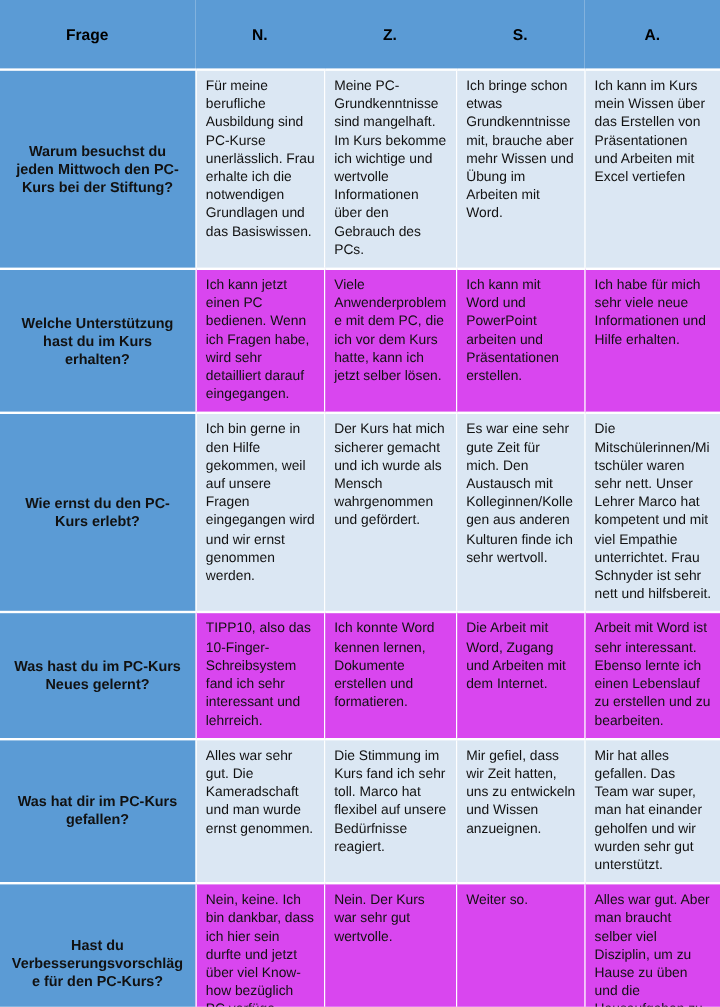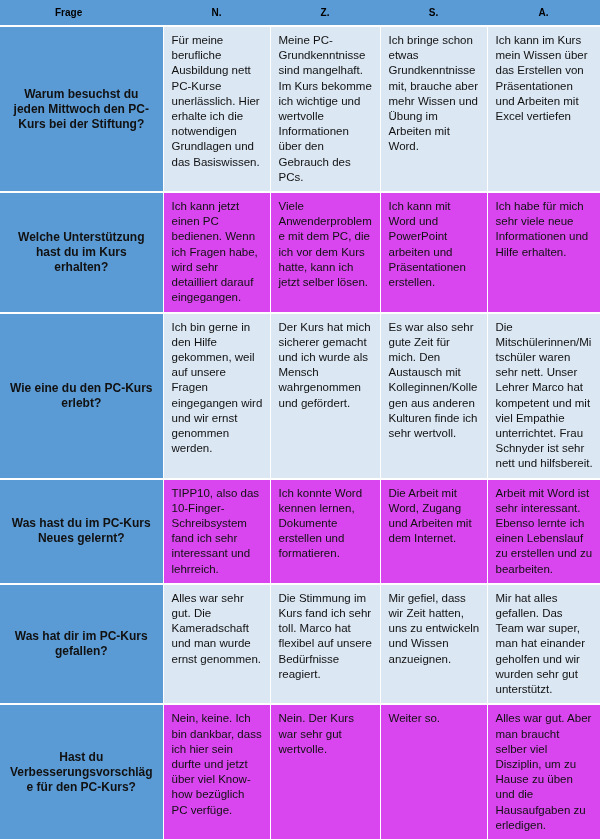--- a/index.html
+++ b/index.html
@@ -21,24 +21,24 @@
   }
   .survey-table col.c-question { width: 163px; }
   .survey-table col.c-n { width: 107px; }
   .survey-table col.c-z { width: 110px; }
   .survey-table col.c-s { width: 107px; }
   .survey-table col.c-a { width: 113px; }
 
   thead th {
     background: #5b9bd5;
     color: #000000;
-    font-size: 10px;
+    font-size: 13px;
     font-weight: bold;
     height: 25px;
-    padding: 0;
+    padding: 16px;
     text-align: center;
     vertical-align: middle;
     border: none;
   }
   thead th.h-question {
     text-align: left;
     padding-left: 55px;
   }
 
   td {
@@ -84,37 +84,37 @@
       <th class="h-question">Frage</th>
       <th>N.</th>
       <th>Z.</th>
       <th>S.</th>
       <th>A.</th>
     </tr>
   </thead>
   <tbody>
     <tr class="alt-a">
       <td class="q-cell">Warum besuchst du jeden Mittwoch den PC-Kurs bei der Stiftung?</td>
-      <td class="a-cell">Für meine berufliche Ausbildung nett PC-Kurse unerlässlich. Hier erhalte ich die notwendigen Grundlagen und das Basiswissen.</td>
+      <td class="a-cell">Für meine berufliche Ausbildung sind PC-Kurse unerlässlich. Frau erhalte ich die notwendigen Grundlagen und das Basiswissen.</td>
       <td class="a-cell">Meine PC-Grundkenntnisse sind mangelhaft. Im Kurs bekomme ich wichtige und wertvolle Informationen über den Gebrauch des PCs.</td>
       <td class="a-cell">Ich bringe schon etwas Grundkenntnisse mit, brauche aber mehr Wissen und Übung im Arbeiten mit Word.</td>
       <td class="a-cell last">Ich kann im Kurs mein Wissen über das Erstellen von Präsentationen und Arbeiten mit Excel vertiefen</td>
     </tr>
     <tr class="alt-b">
       <td class="q-cell">Welche Unterstützung hast du im Kurs erhalten?</td>
       <td class="a-cell">Ich kann jetzt einen PC bedienen. Wenn ich Fragen habe, wird sehr detailliert darauf eingegangen.</td>
       <td class="a-cell">Viele Anwenderprobleme mit dem PC, die ich vor dem Kurs hatte, kann ich jetzt selber lösen.</td>
       <td class="a-cell">Ich kann mit Word und PowerPoint arbeiten und Präsentationen erstellen.</td>
       <td class="a-cell last">Ich habe für mich sehr viele neue Informationen und Hilfe erhalten.</td>
     </tr>
     <tr class="alt-a">
-      <td class="q-cell">Wie eine du den PC-Kurs erlebt?</td>
+      <td class="q-cell">Wie ernst du den PC-Kurs erlebt?</td>
       <td class="a-cell">Ich bin gerne in den Hilfe gekommen, weil auf unsere Fragen eingegangen wird und wir ernst genommen werden.</td>
       <td class="a-cell">Der Kurs hat mich sicherer gemacht und ich wurde als Mensch wahrgenommen und gefördert.</td>
-      <td class="a-cell">Es war also sehr gute Zeit für mich. Den Austausch mit Kolleginnen/Kollegen aus anderen Kulturen finde ich sehr wertvoll.</td>
+      <td class="a-cell">Es war eine sehr gute Zeit für mich. Den Austausch mit Kolleginnen/Kollegen aus anderen Kulturen finde ich sehr wertvoll.</td>
       <td class="a-cell last">Die Mitschülerinnen/Mitschüler waren sehr nett. Unser Lehrer Marco hat kompetent und mit viel Empathie unterrichtet. Frau Schnyder ist sehr nett und hilfsbereit.</td>
     </tr>
     <tr class="alt-b">
       <td class="q-cell">Was hast du im PC-Kurs Neues gelernt?</td>
       <td class="a-cell">TIPP10, also das 10-Finger-Schreibsystem fand ich sehr interessant und lehrreich.</td>
       <td class="a-cell">Ich konnte Word kennen lernen, Dokumente erstellen und formatieren.</td>
       <td class="a-cell">Die Arbeit mit Word, Zugang und Arbeiten mit dem Internet.</td>
       <td class="a-cell last">Arbeit mit Word ist sehr interessant. Ebenso lernte ich einen Lebenslauf zu erstellen und zu bearbeiten.</td>
     </tr>
     <tr class="alt-a">

